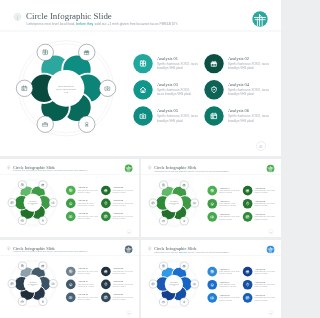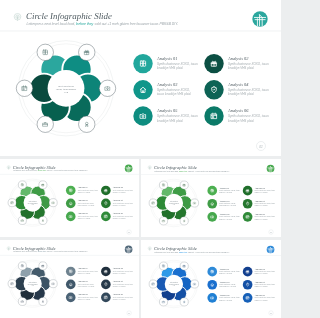--- a/index.html
+++ b/index.html
@@ -1,19 +1,19 @@
 <!DOCTYPE html>
 <html><head>
 <meta charset="utf-8">
 <style>
   html,body{margin:0;padding:0;}
   body{width:281px;height:318px;background:#eceeef;
        font-family:"Liberation Sans",sans-serif;overflow:hidden;}
   .stage{position:relative;width:281px;height:318px;}
-  .slide{position:absolute;background:#fef9c3;overflow:hidden;font-style:italic;}
+  .slide{position:absolute;background:#fef9c3;overflow:hidden;}
   #slide-1{left:0;top:0;width:281px;height:156px;}
   #slide-2{left:0;top:159px;width:139px;height:78px;}
   #slide-3{left:141px;top:159px;width:140px;height:78px;}
   #slide-4{left:0;top:240px;width:139px;height:78px;}
   #slide-5{left:141px;top:240px;width:140px;height:78px;}
   svg{display:block;}
   .sv{position:absolute;left:0;top:0;}
 </style>
 </head>
 <body>

